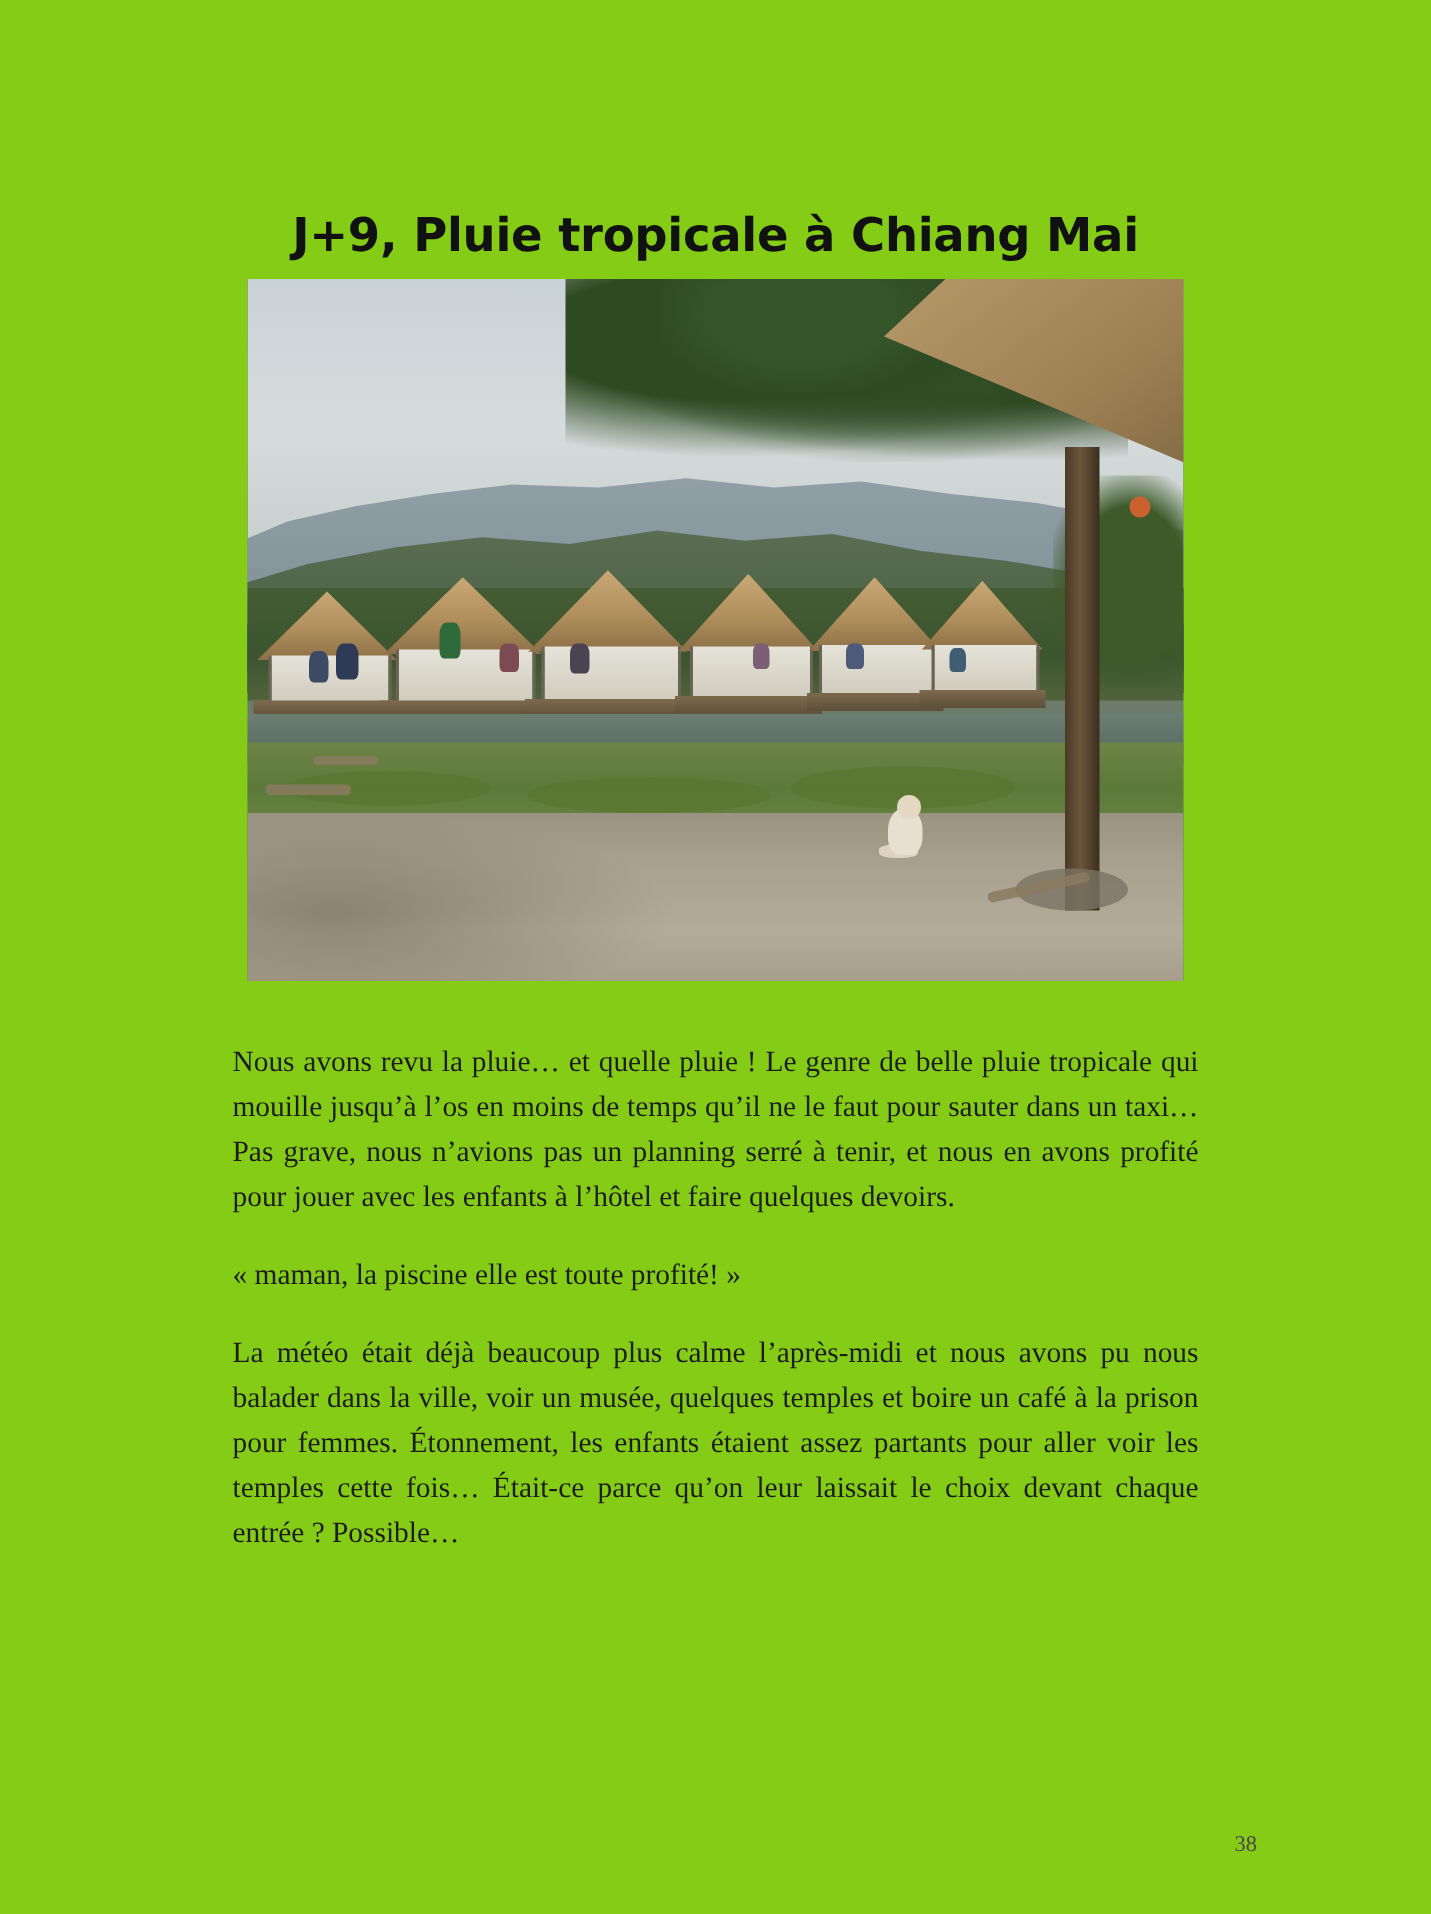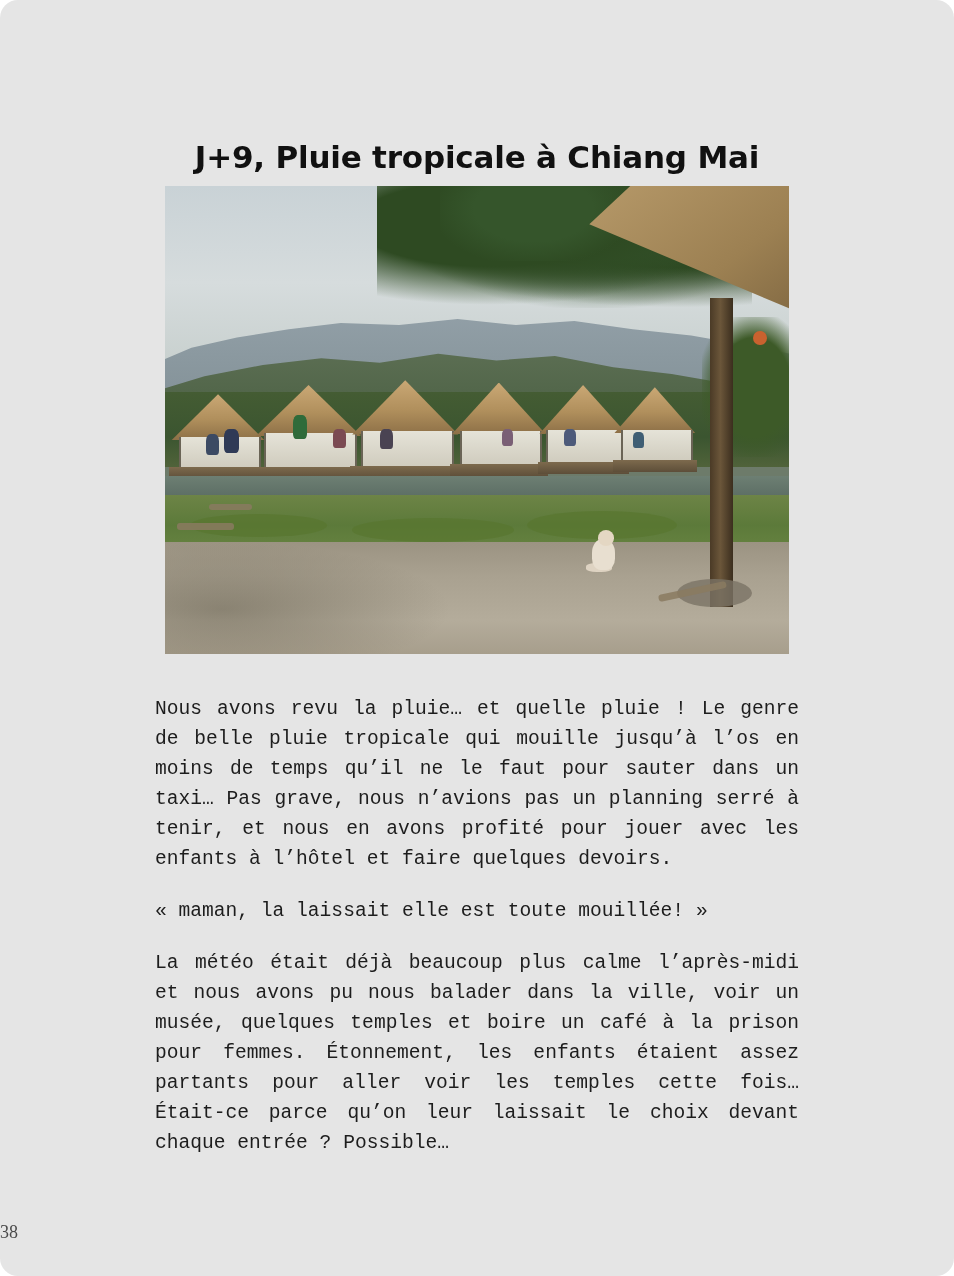--- a/index.html
+++ b/index.html
@@ -11,22 +11,21 @@
     width: 954px;
     height: 1276px;
     position: relative;
     font-family: "Liberation Serif", serif;
     color: #1a1a1a;
     overflow: hidden;
   }
   .page {
     position: absolute;
     inset: 0;
-    background: #e5e5e5;
-    border-radius: 18px;
+    background: #84cc16;
   }
   .page-title {
     position: absolute;
     top: 118px;
     left: 0;
     width: 954px;
     text-align: center;
     font-family: "DejaVu Sans", sans-serif;
     font-weight: bold;
     font-size: 31px;
@@ -202,36 +201,36 @@
     opacity: .85;
   }
   
   .content {
     position: absolute;
     left: 155px;
     top: 694px;
     width: 644px;
   }
   .para {
-    font-family: Liberation Mono, monospace;
+    font-family: Liberation Serif, serif;
     font-size: 19.6px;
     line-height: 30px;
     text-align: justify;
     color: #1d1d1d;
     margin: 0 0 22px 0;
   }
   .para:last-child { margin-bottom: 2px; }
   .page-number {
     position: absolute;
     top: 1222px;
     left: 0;
     width: 838px;
-    text-align: left;
+    text-align: right;
     font-family: "Liberation Serif", serif;
-    font-size: 18px;
+    font-size: 15px;
     color: #4a4a4a;
   }
 </style>
 </head>
 <body>
 
 <div class="page">
 
   <h1 class="page-title">J+9, Pluie tropicale à Chiang Mai</h1>
 
@@ -305,18 +304,18 @@
       <div class="child-head"></div>
 
       <div class="log" style="left:2%; top:72%; width:9%; height:1.4%;"></div>
       <div class="log" style="left:7%; top:68%; width:7%; height:1.2%;"></div>
       <div class="log" style="left:79%; top:86%; width:11%; height:1.6%; transform:rotate(-12deg);"></div>
     </div>
   </div>
 
   <div class="content">
     <p class="para">Nous avons revu la pluie… et quelle pluie ! Le genre de belle pluie tropicale qui mouille jusqu’à l’os en moins de temps qu’il ne le faut pour sauter dans un taxi…  Pas grave, nous n’avions pas un planning serré à tenir, et nous en avons profité pour jouer avec les enfants à l’hôtel et faire quelques devoirs.</p>
-    <p class="para">« maman, la laissait elle est toute mouillée! »</p>
+    <p class="para">« maman, la piscine elle est toute profité! »</p>
     <p class="para">La météo était déjà beaucoup plus calme l’après-midi et nous avons pu nous balader dans la ville, voir un musée, quelques temples et boire un café à la prison pour femmes. Étonnement, les enfants étaient assez partants pour aller voir les temples cette fois… Était-ce parce qu’on leur laissait le choix devant chaque entrée ? Possible…</p>
   </div>
 
   <div class="page-number">38</div>
 </div>
 
 </body></html>

